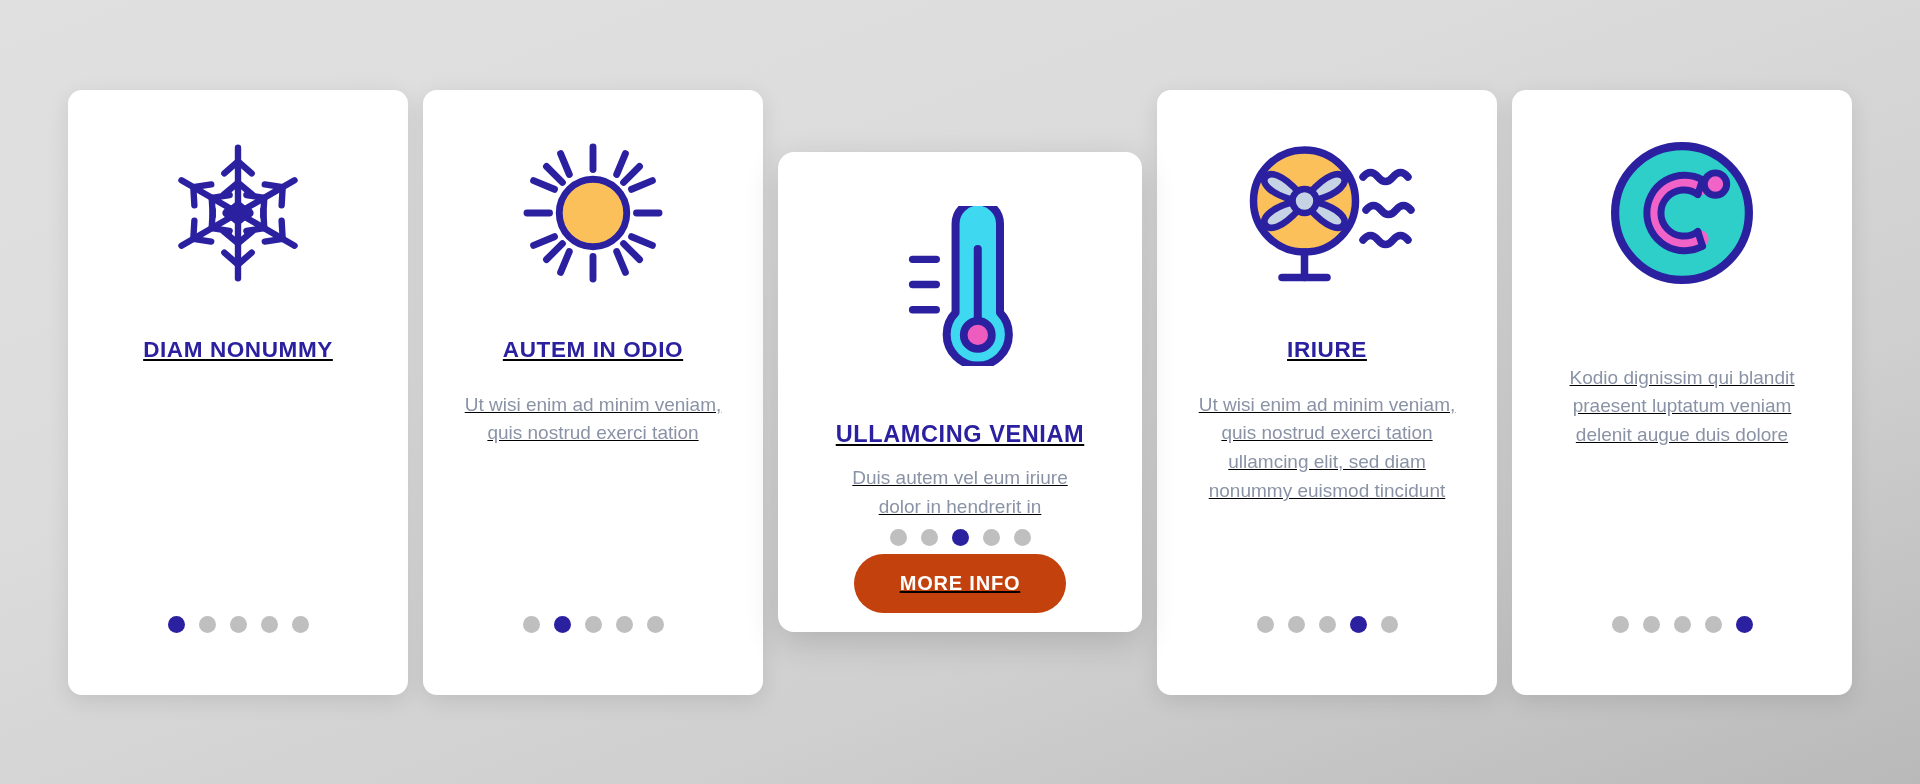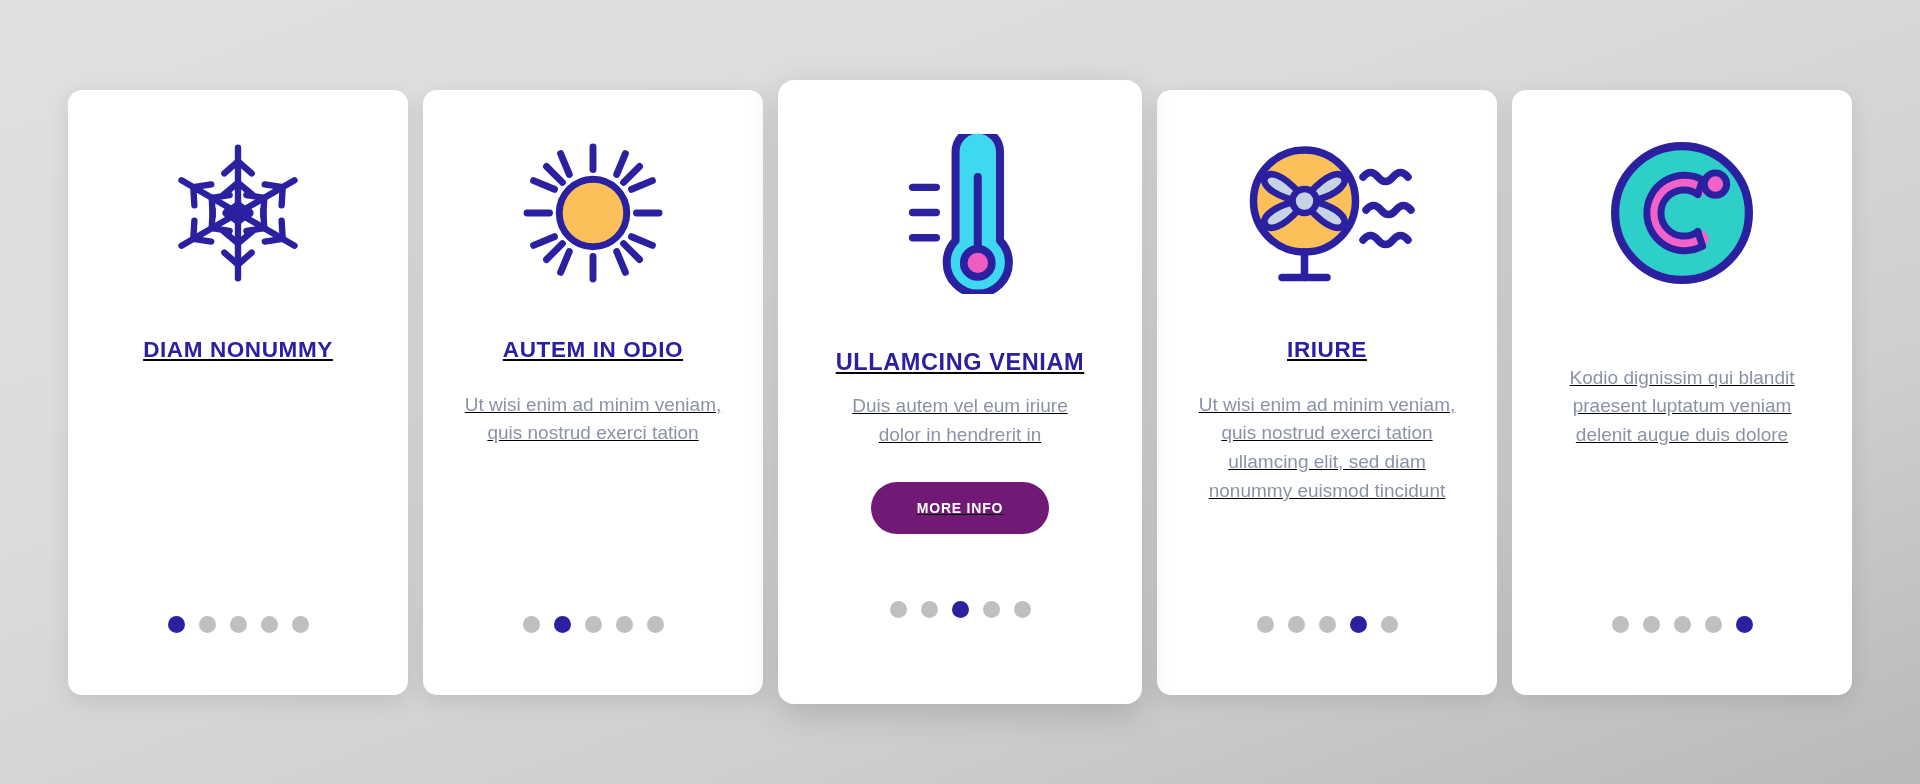--- a/index.html
+++ b/index.html
@@ -32,21 +32,21 @@
     height: 605px;
     box-shadow: 0 6px 22px rgba(0,0,0,0.10);
     display: flex;
     flex-direction: column;
     align-items: center;
     padding: 0 22px;
     flex: 0 0 auto;
   }
   .card.featured {
     width: 364px;
-    height: 624px;
+    height: 480px;
     border-radius: 16px;
     box-shadow: 0 10px 34px rgba(0,0,0,0.16);
     z-index: 5;
     padding: 0 26px;
   }
 
   .icon-wrap {
     height: 246px;
     display: flex;
     align-items: center;
@@ -70,25 +70,25 @@
     color: #8a93a6;
     font-size: 19px;
     line-height: 1.52;
     text-align: center;
     max-width: 270px;
   }
   .card.featured .card-desc { max-width: 250px; margin-top: 16px; }
 
   .cta {
     margin-top: 32px;
-    background: #701a75;
+    background: #c2410c;
     color: #ffffff;
     border: none;
     border-radius: 30px;
-    font-size: 14px;
+    font-size: 20px;
     font-weight: 700;
     letter-spacing: 0.8px;
     padding: 18px 46px;
     cursor: pointer;
     font-family: "Liberation Sans", sans-serif;
   }
 
   .dots {
     position: absolute;
     bottom: 62px;

